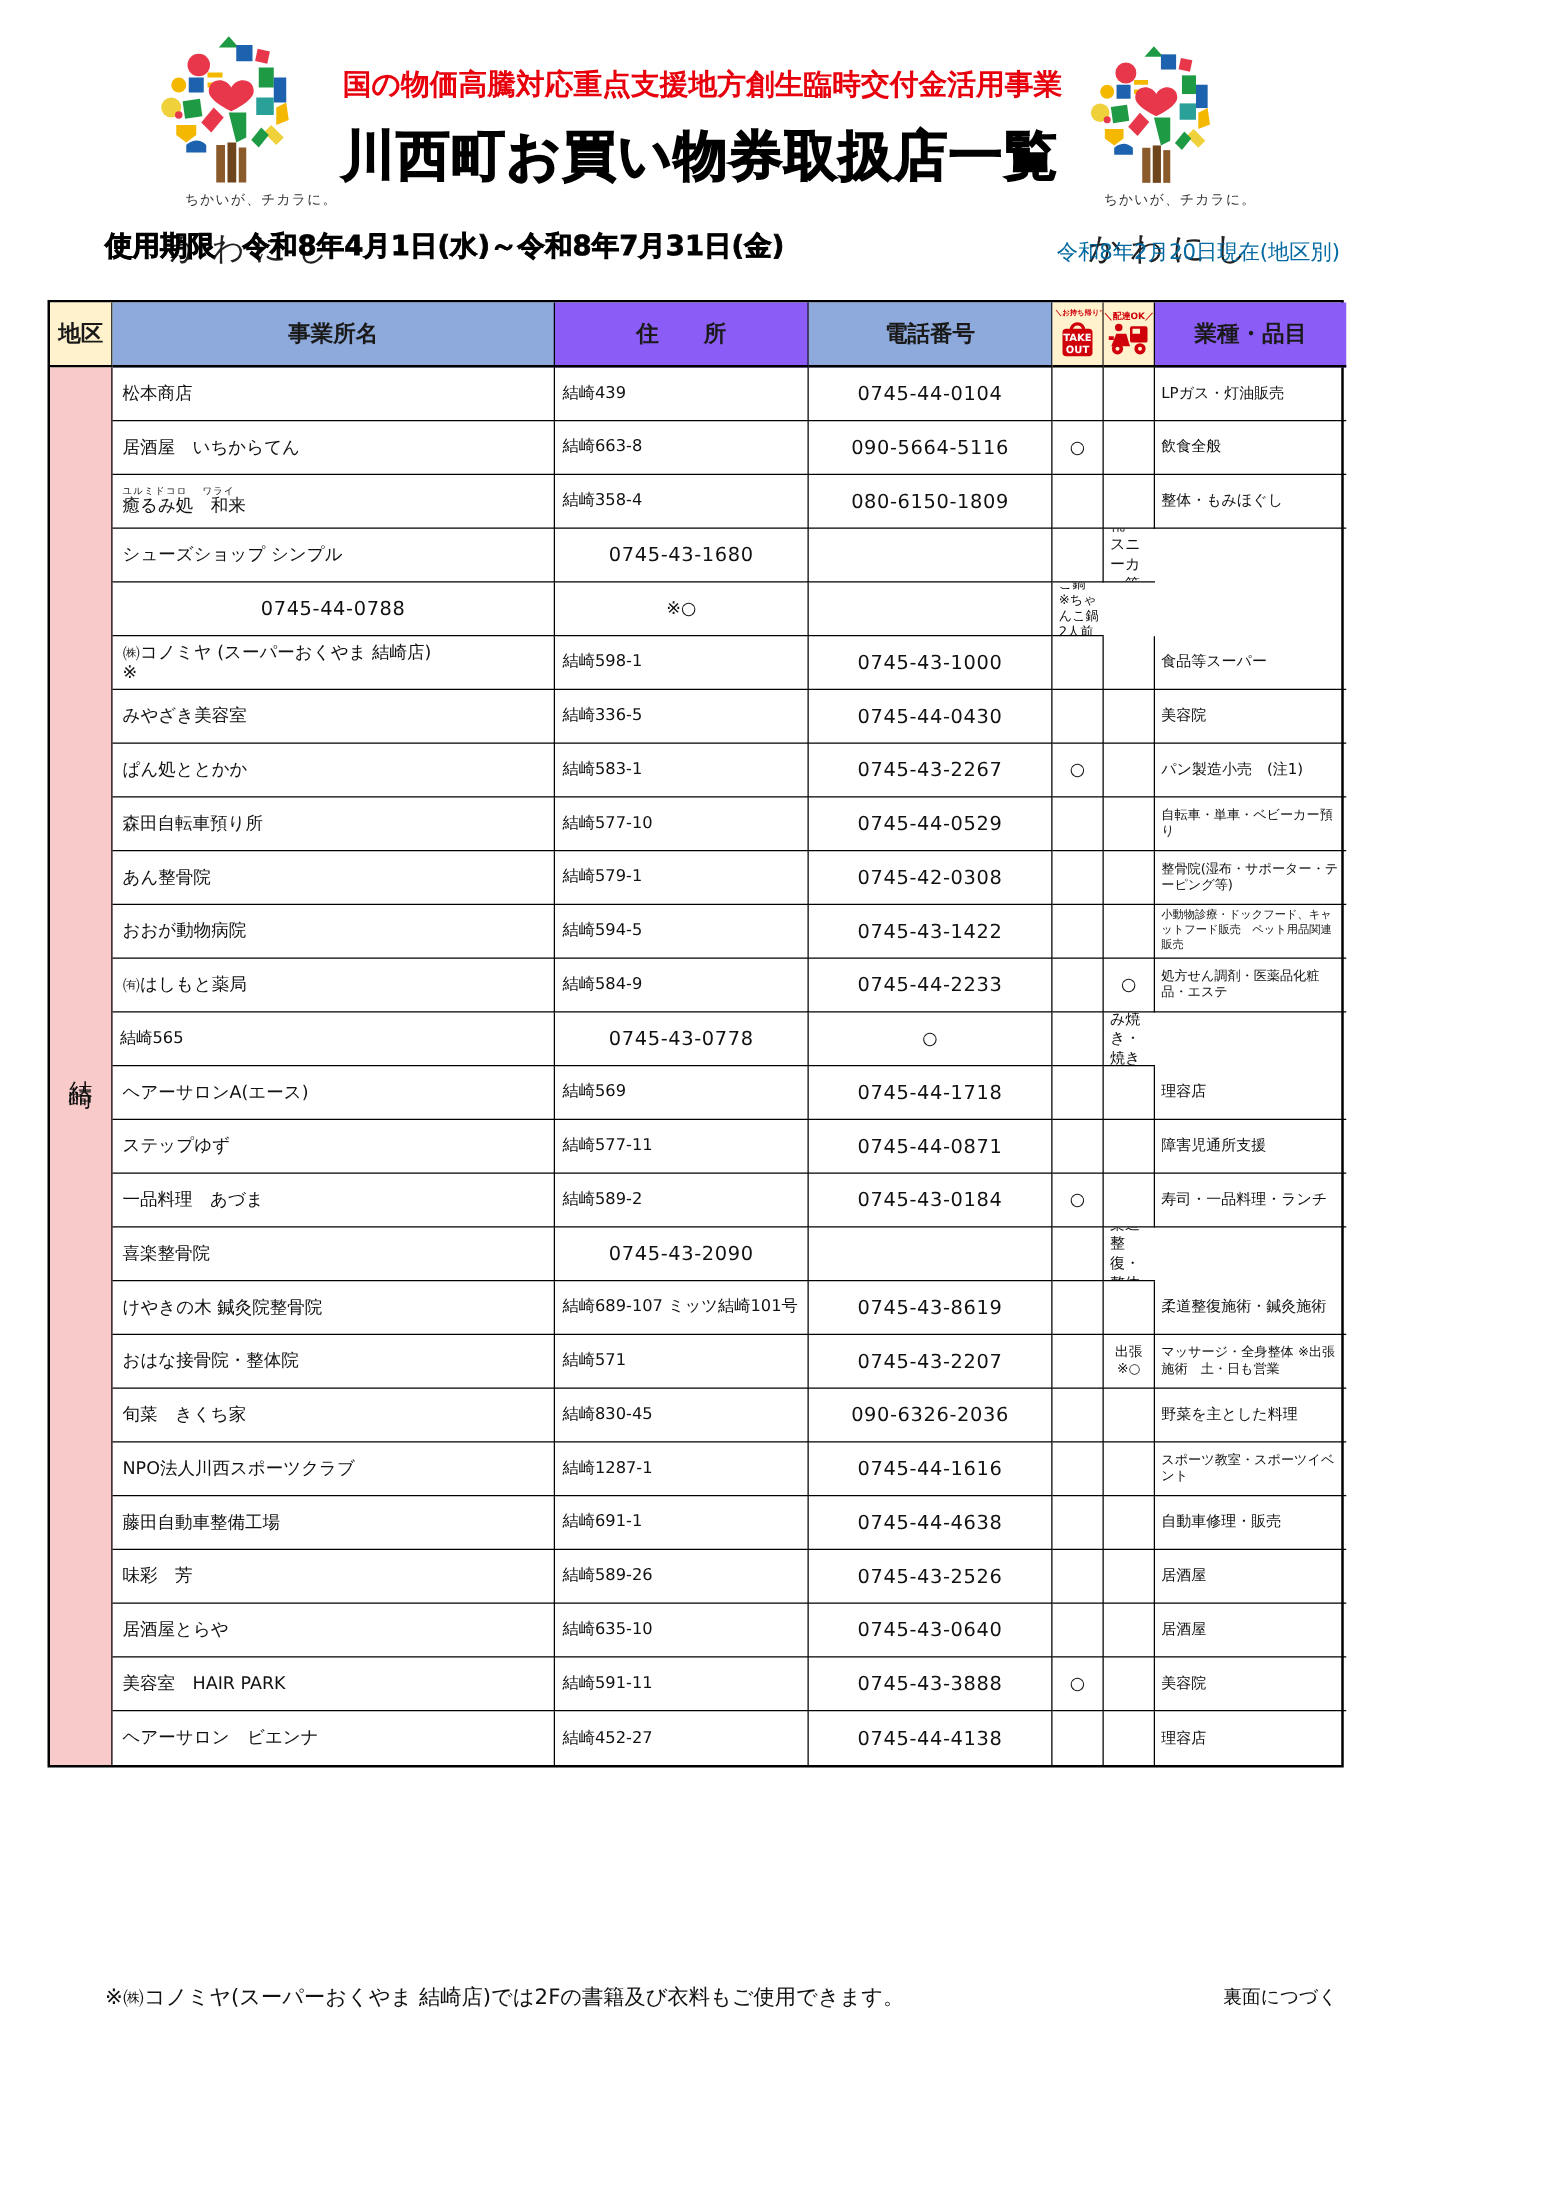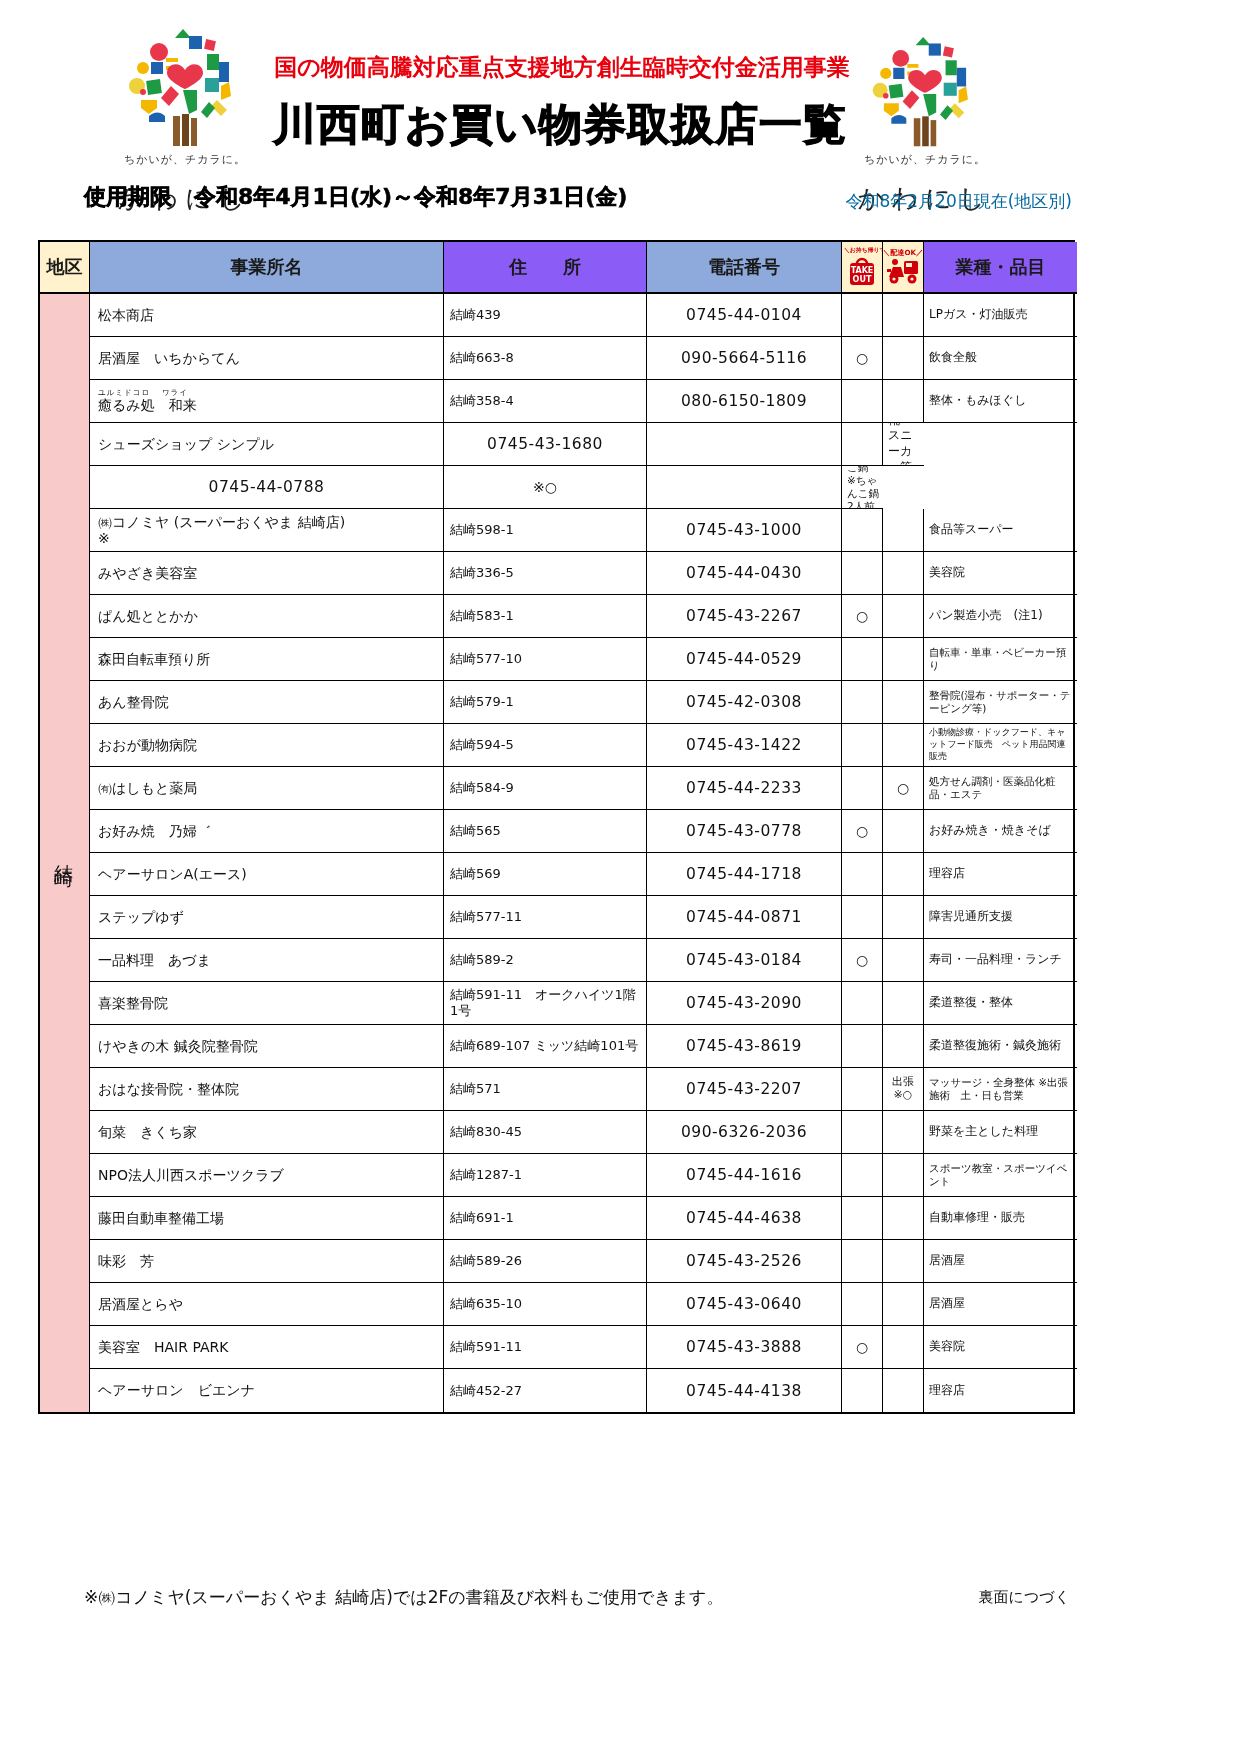--- a/index.html
+++ b/index.html
@@ -1,20 +1,20 @@
 <!DOCTYPE html>
 <html lang="ja"><head>
 <meta charset="utf-8">
 <style>
   * { margin:0; padding:0; box-sizing:border-box; }
   body { background:#fff; font-family:"DejaVu Sans","Liberation Sans",sans-serif; }
   .page { position:relative; width:1240px; height:1754px; background:#fff; overflow:hidden; }
 
   
-  .logo { position:absolute; text-align:center; }
+  .logo { position:absolute; text-align:right; }
   .logo-left  { left:100px; top:28px;  width:170px; }
   .logo-right { left:845px; top:36px;  width:160px; }
   .logo svg { display:block; margin:0 auto; }
   .logo .tagline { font-size:11px; color:#333; letter-spacing:1px; margin-top:2px; }
   .logo .brand   { font-size:26px; color:#222; letter-spacing:7px; font-weight:500; margin-top:14px; }
 
   .subsidy-note { position:absolute; left:262px; top:52px; width:600px; text-align:center;
                   color:#e8000d; font-weight:900; font-size:23px; letter-spacing:0px; }
   .doc-title { position:absolute; left:240px; top:96px; width:640px; text-align:center;
                color:#000; font-weight:900; font-size:43px; letter-spacing:1px;
@@ -304,24 +304,20 @@
       <div class="ruby"></div>
       <div>㈲はしもと薬局</div>
     </div>
     <div class="td c-addr">結崎584-9</div>
     <div class="td c-phone">0745-44-2233</div>
     <div class="td c-mark"></div>
     <div class="td c-mark">○</div>
     <div class="td c-cat small">処方せん調剤・医薬品化粧品・エステ</div>
   </div>
           <div class="row">
-    <div class="td c-name">
-      <div class="ruby"></div>
-      <div>お好み焼　乃婦゛</div>
-    </div>
     <div class="td c-addr">結崎565</div>
     <div class="td c-phone">0745-43-0778</div>
     <div class="td c-mark">○</div>
     <div class="td c-mark"></div>
     <div class="td c-cat">お好み焼き・焼きそば</div>
   </div>
           <div class="row">
     <div class="td c-name">
       <div class="ruby"></div>
       <div>ヘアーサロンA(エース)</div>
@@ -352,21 +348,20 @@
     <div class="td c-phone">0745-43-0184</div>
     <div class="td c-mark">○</div>
     <div class="td c-mark"></div>
     <div class="td c-cat">寿司・一品料理・ランチ</div>
   </div>
           <div class="row">
     <div class="td c-name">
       <div class="ruby"></div>
       <div>喜楽整骨院</div>
     </div>
-    <div class="td c-addr">結崎591-11　オークハイツ1階1号</div>
     <div class="td c-phone">0745-43-2090</div>
     <div class="td c-mark"></div>
     <div class="td c-mark"></div>
     <div class="td c-cat">柔道整復・整体</div>
   </div>
           <div class="row">
     <div class="td c-name">
       <div class="ruby"></div>
       <div>けやきの木 鍼灸院整骨院</div>
     </div>

